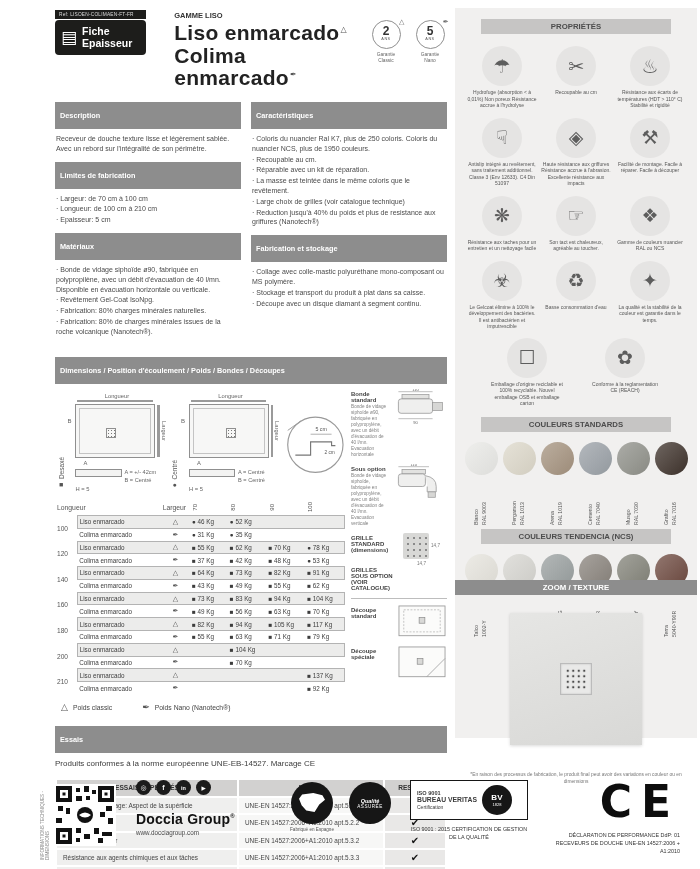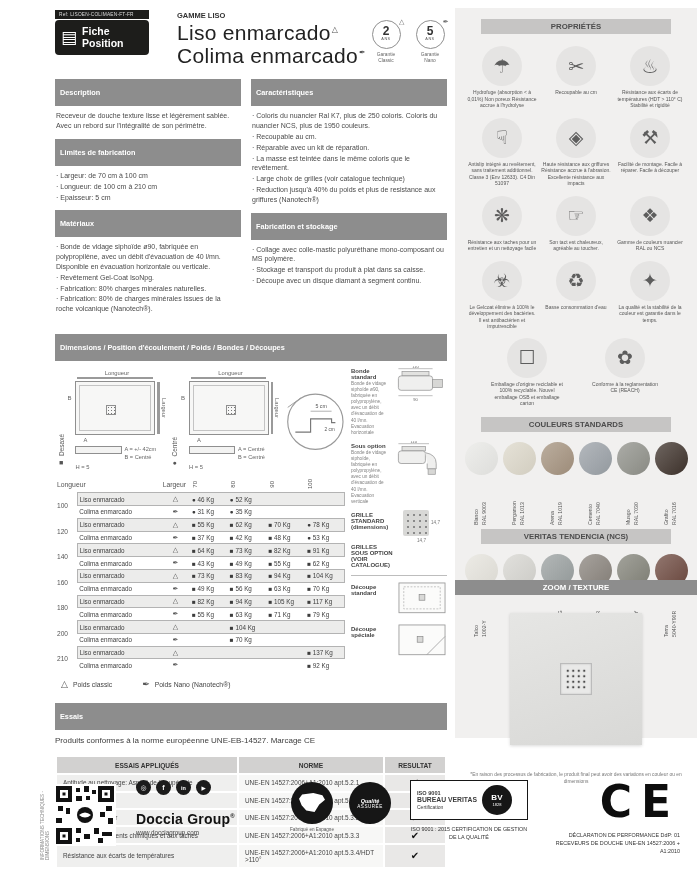--- a/index.html
+++ b/index.html
@@ -9,21 +9,21 @@
   .left{position:absolute;left:55px;top:10px;width:392px}
   .hdr{display:flex}
   .logo-col{width:94px}
   .ref-bar{background:#1d1d1b;color:#dcdcdc;font-size:4.8px;padding:2px 4px;letter-spacing:.2px}
   .logo-box{background:#1d1d1b;border-radius:4px;color:#fff;display:flex;align-items:center;gap:5px;
             padding:6px 6px;margin-top:1px}
   .logo-ic{font-size:17px;line-height:1;color:#fff}
   .logo-tx{font-weight:bold;font-size:10.5px;line-height:1.1}
   .titles{margin-left:28px}
   .gamme{font-size:7.5px;font-weight:bold;color:#333;margin:1px 0 2px}
-  .t1{font-size:21px;font-weight:normal;color:#222;line-height:1.08;letter-spacing:.3px}
+  .t1{font-size:21px;font-weight:bold;color:#222;line-height:1.08;letter-spacing:.3px}
   .sup{font-size:8px;vertical-align:super;color:#555;margin-left:1px}
   .badges{margin-left:auto;display:flex;gap:10px;padding-top:10px}
   .badge{text-align:center;width:34px}
   .bcirc{width:27px;height:27px;border:1.2px solid #8f8f8f;border-radius:50%;margin:0 auto;position:relative;background:#fff}
   .bnum{font-size:12px;font-weight:bold;color:#333;line-height:1;padding-top:4px}
   .bans{font-size:3.8px;color:#555;letter-spacing:.5px}
   .bic{position:absolute;top:-3px;right:-5px;font-size:7px;color:#666}
   .bcap{font-size:4.8px;color:#666;margin-top:3px;line-height:1.3}
   .bar{background:#8d8d8d;color:#fff;font-size:7.3px;font-weight:bold;padding:9px 5px;margin:0 0 5px}
   .row2{display:grid;grid-template-columns:186px 196px;gap:10px;margin-top:12px}
@@ -163,21 +163,21 @@
 
   <div class="left">
 
     <div class="hdr">
       <div class="logo-col">
         <div class="ref-bar">Ref: LISOEN-COLIMAEN-FT-FR</div>
         <div class="logo-box">
           <span class="logo-ic">▤</span>
           <span class="logo-tx">
             <span>Fiche</span><br>
-            <span>Position</span>
+            <span>Epaisseur</span>
           </span>
         </div>
       </div>
       <div class="titles">
         <div class="gamme">GAMME LISO</div>
         <div class="t1"><span>Liso enmarcado</span><span class="sup">△</span></div>
         <div class="t1"><span>Colima enmarcado</span><span class="sup">✒</span></div>
       </div>
       <div class="badges">
         <div class="badge">
@@ -653,21 +653,21 @@
       <div class="sw">
           <div class="swc" style="background-color: rgb(144, 145, 138);"></div>
           <div class="swl"><span>Musgo</span><br><span>RAL 7030</span></div>
         </div>
       <div class="sw">
           <div class="swc" style="background-color: rgb(63, 51, 44);"></div>
           <div class="swl"><span>Grafito</span><br><span>RAL 7016</span></div>
         </div>
     </div>
 
-    <div class="gbar">VERITAS TENDENCIA (NCS)</div>
+    <div class="gbar">COULEURS TENDENCIA (NCS)</div>
     <div class="swrow">
       <div class="sw">
           <div class="swc" style="background-color: rgb(230, 228, 221);"></div>
           <div class="swl"><span>Talco</span><br><span>1002-Y</span></div>
         </div>
       <div class="sw">
           <div class="swc" style="background-color: rgb(215, 214, 209);"></div>
           <div class="swl"><span>Nacar</span><br><span>2002-Y</span></div>
         </div>
       <div class="sw">

